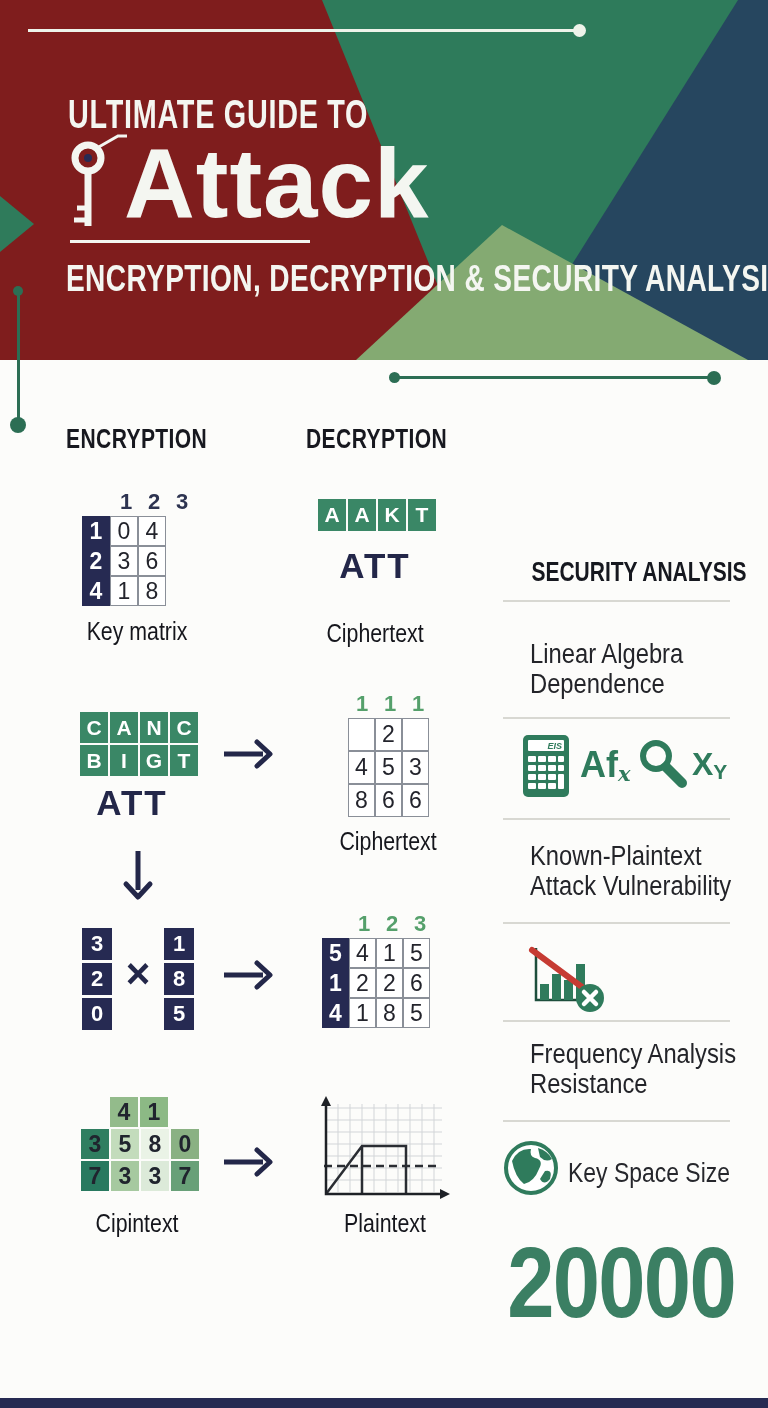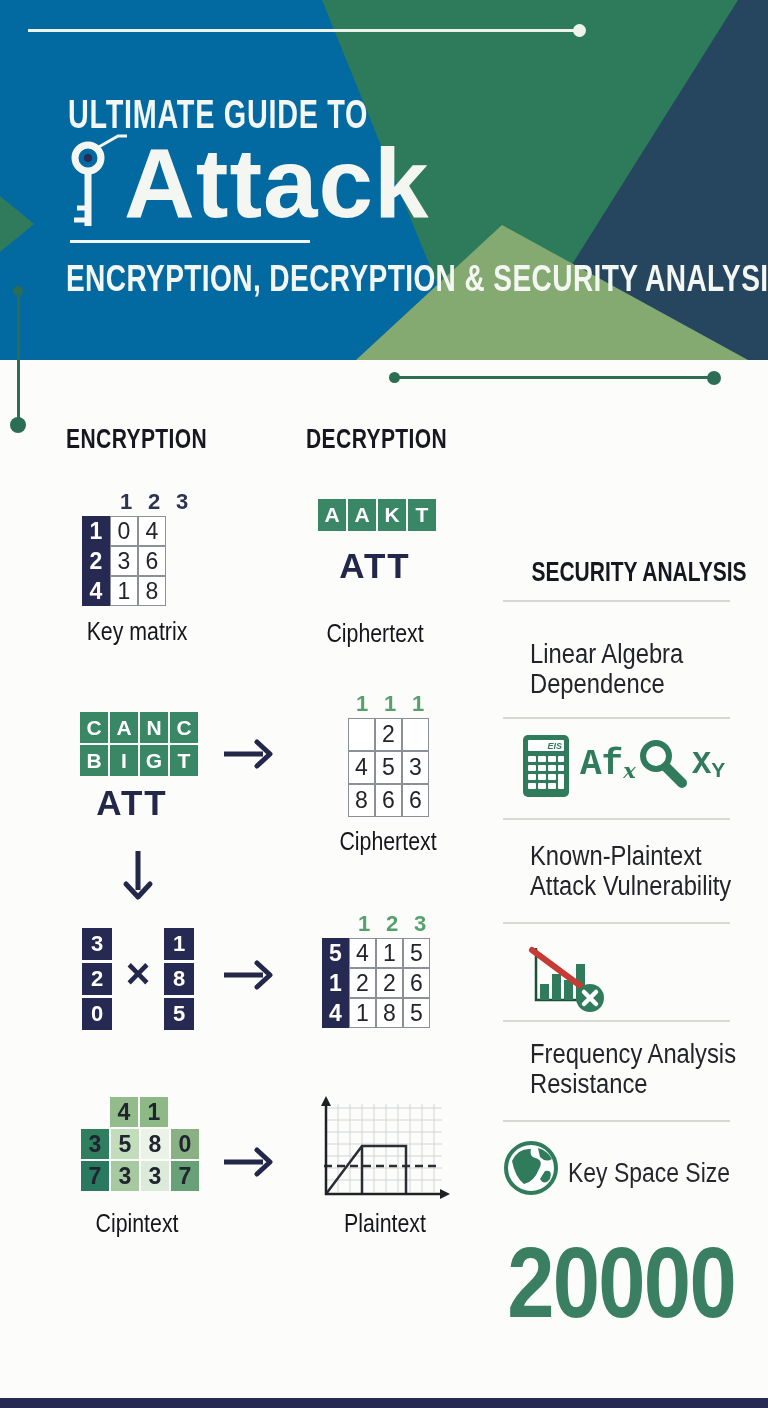--- a/index.html
+++ b/index.html
@@ -1,20 +1,20 @@
 <!DOCTYPE html>
 <html><head>
 <meta charset="utf-8">
 <style>
   html,body{margin:0;padding:0;background:#ffffff;}
   .canvas{position:relative;width:768px;height:1408px;background:#fcfcfa;overflow:hidden;
           font-family:"Liberation Sans", sans-serif;}
 
   
-  .header{position:absolute;left:0;top:0;width:768px;height:360px;background:#0369a1;}
+  .header{position:absolute;left:0;top:0;width:768px;height:360px;background:#7f1d1d;}
   .header svg.bg{position:absolute;left:0;top:0;}
   .topline{position:absolute;left:28px;top:29px;width:550px;height:3px;background:#eef3ea;}
   .topdot{position:absolute;left:573px;top:24px;width:13px;height:13px;border-radius:50%;background:#eef3ea;}
   .kicker{position:absolute;left:68px;top:92px;color:#f4f6f1;font-size:40px;font-weight:700;
           letter-spacing:1px;transform:scaleX(0.72);transform-origin:left;white-space:nowrap;}
   .title{position:absolute;left:66px;top:134px;display:flex;align-items:flex-start;gap:6px;
          color:#f4f6f1;font-size:98px;font-weight:700;letter-spacing:1px;line-height:1;white-space:nowrap;}
   .title .keywrap{position:relative;width:52px;height:100px;}
   .hr-title{position:absolute;left:70px;top:240px;width:240px;height:3px;background:#f4f6f1;}
   .subtitle{position:absolute;left:66px;top:258px;color:#f4f6f1;font-size:36px;font-weight:700;
@@ -67,21 +67,21 @@
 
   .arrow{position:absolute;}
 
   
   .sec-head{position:absolute;left:503px;top:556px;width:227px;text-align:center;color:#16181f;
             font-size:28px;font-weight:700;transform:scaleX(0.75);white-space:nowrap;}
   .sec-div{position:absolute;left:503px;width:227px;height:2px;background:#d8d8d2;}
   .sec-item{position:absolute;left:530px;width:250px;color:#232429;font-size:27px;line-height:1.1;
             transform:scaleX(0.88);transform-origin:left;}
   .afx{position:absolute;color:#2f7b5c;font-weight:700;}
-  .afx .big{font-size:36px;font-family:Liberation Mono, monospace;}
+  .afx .big{font-size:36px;}
   .afx .it{font-style:italic;font-family:"DejaVu Serif", serif;}
   .afx .sub{font-size:21px;position:relative;top:4px;}
   .kss{position:absolute;left:568px;top:1158px;color:#26272c;font-size:27px;
        transform:scaleX(0.85);transform-origin:left;white-space:nowrap;}
   .bignum{position:absolute;left:488px;top:1232px;width:255px;text-align:center;color:#3b7f63;
           font-size:100px;font-weight:700;line-height:1;letter-spacing:-2px;transform:scaleX(0.85);}
 
   .bottombar{position:absolute;left:0;top:1398px;width:768px;height:10px;background:#262a52;}
 </style>
 </head>

